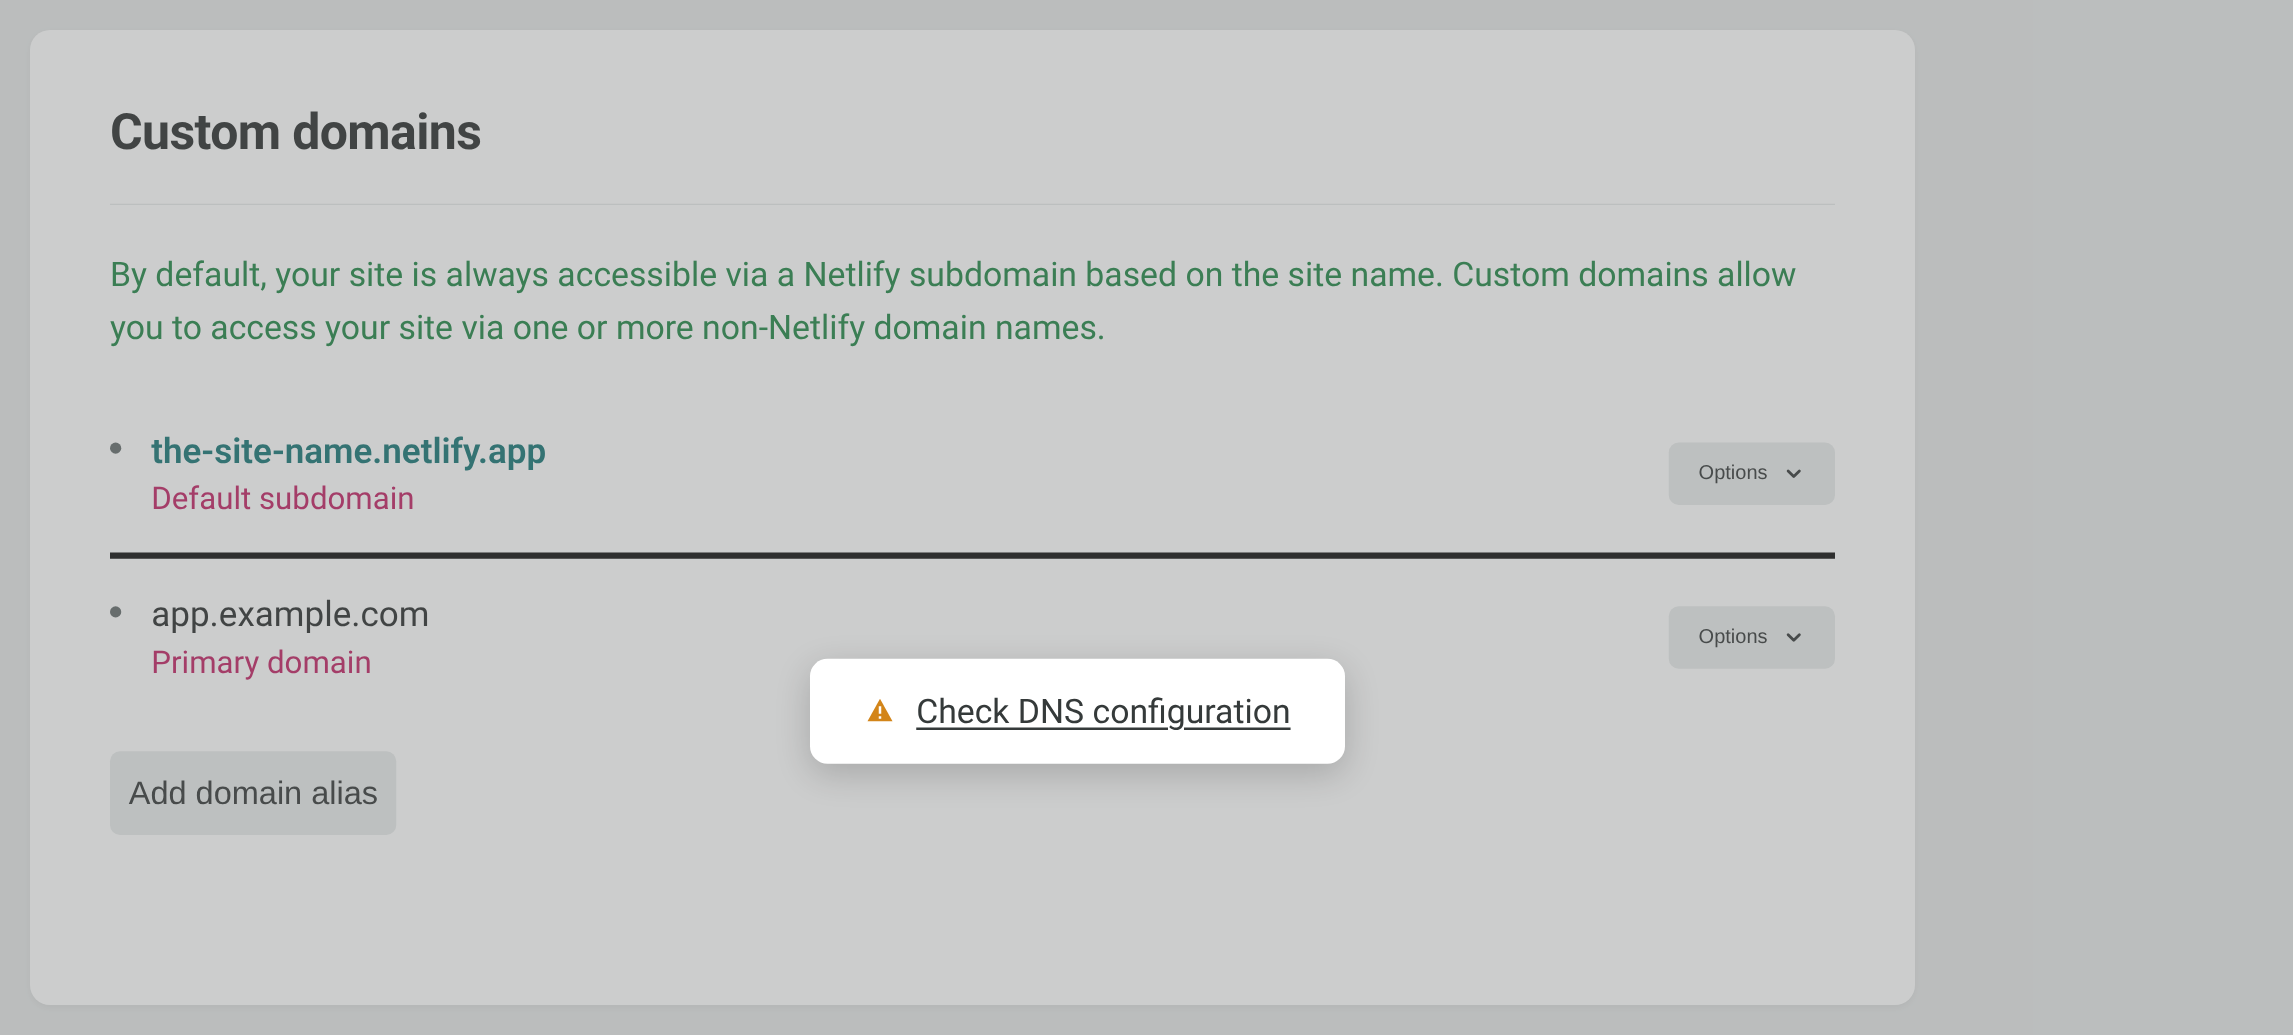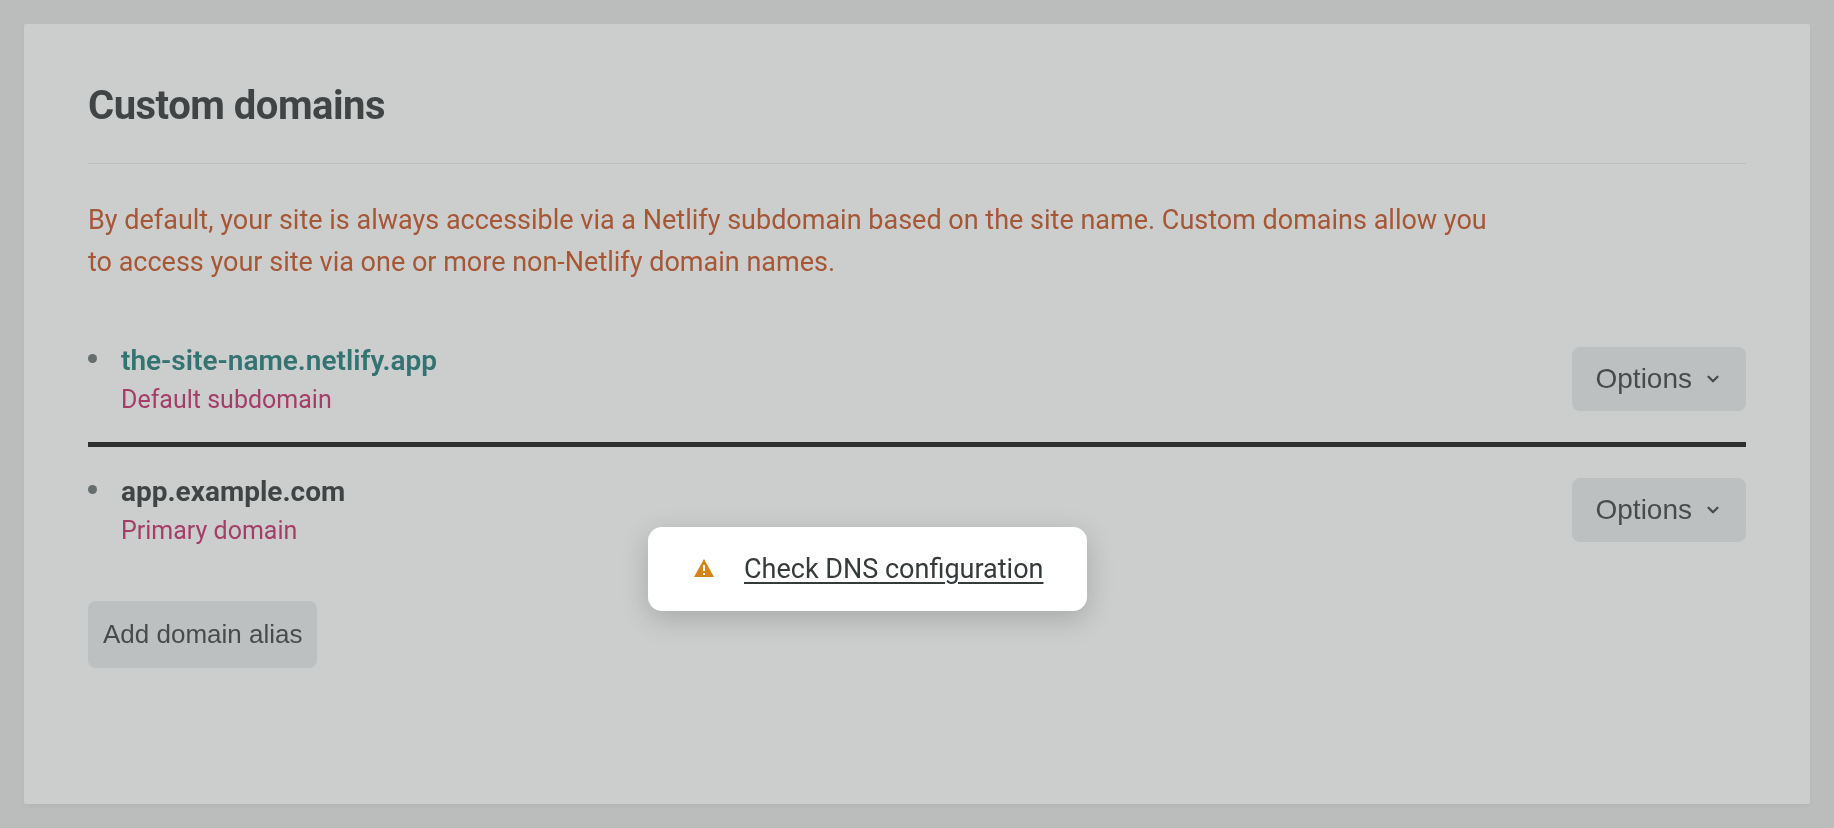--- a/index.html
+++ b/index.html
@@ -16,40 +16,40 @@
     position: absolute;
     inset: 0;
     background: rgba(120,124,124,0.38);
     z-index: 5;
     pointer-events: none;
   }
   .card {
     position: absolute;
     left: 24px;
     top: 24px;
-    width: 1786px;
+    width: 1508px;
     height: 780px;
     background: #ffffff;
-    border-radius: 2px;
+    border-radius: 16px;
     box-shadow: 0 2px 6px rgba(0,0,0,0.05);
     padding: 58px 64px 40px 64px;
   }
   .section-title {
     font-size: 40px;
     font-weight: 700;
     color: #1f2323;
     letter-spacing: -0.5px;
     padding-bottom: 34px;
     border-bottom: 1px solid #e6e8e8;
   }
   .section-desc {
     margin-top: 36px;
     font-size: 27px;
     line-height: 1.55;
-    color: #c2410c;
+    color: #15803d;
     max-width: 1400px;
   }
   .domain-list {
     margin-top: 60px;
   }
   .domain-row {
     display: flex;
     align-items: center;
     padding: 28px 0;
     border-bottom: 5px solid #000000;
@@ -61,42 +61,42 @@
     height: 9px;
     border-radius: 50%;
     background: #5c6565;
     margin-right: 24px;
     margin-top: -40px;
     flex: 0 0 auto;
   }
   .domain-info { flex: 0 0 auto; min-width: 420px; }
   .domain-name {
     font-size: 28px;
-    font-weight: 700;
+    font-weight: 400;
     color: #1f2323;
   }
   .domain-name.teal { color: #0b6e6e; font-weight: 600; }
   .domain-sub {
     margin-top: 8px;
     font-size: 25px;
     color: #be185d;
   }
   .row-middle {
     flex: 1 1 auto;
     display: flex;
     justify-content: center;
     align-items: center;
   }
   .options-btn {
     flex: 0 0 auto;
     background: #e7eaea;
     border: none;
     border-radius: 8px;
     padding: 16px 24px;
-    font-size: 28px;
+    font-size: 16px;
     font-weight: 500;
     color: #2a2e2e;
     display: inline-flex;
     align-items: center;
     gap: 12px;
     cursor: pointer;
   }
   .options-btn svg { width: 18px; height: 18px; }
   .add-btn {
     margin-top: 28px;
@@ -114,21 +114,21 @@
     position: absolute;
     left: 648px;
     top: 527px;
     z-index: 10;
     background: #ffffff;
     border-radius: 14px;
     padding: 26px 44px;
     box-shadow: 0 8px 28px rgba(0,0,0,0.18);
     display: flex;
     align-items: center;
-    gap: 28px;
+    gap: 17px;
     cursor: pointer;
     justify-content: center;
   }
   .dns-callout .warn-icon { width: 24px; height: 24px; flex: 0 0 auto; }
   .dns-callout .dns-text {
     font-size: 27px;
     color: #353a3a;
     text-decoration: underline;
     text-underline-offset: 4px;
   }

